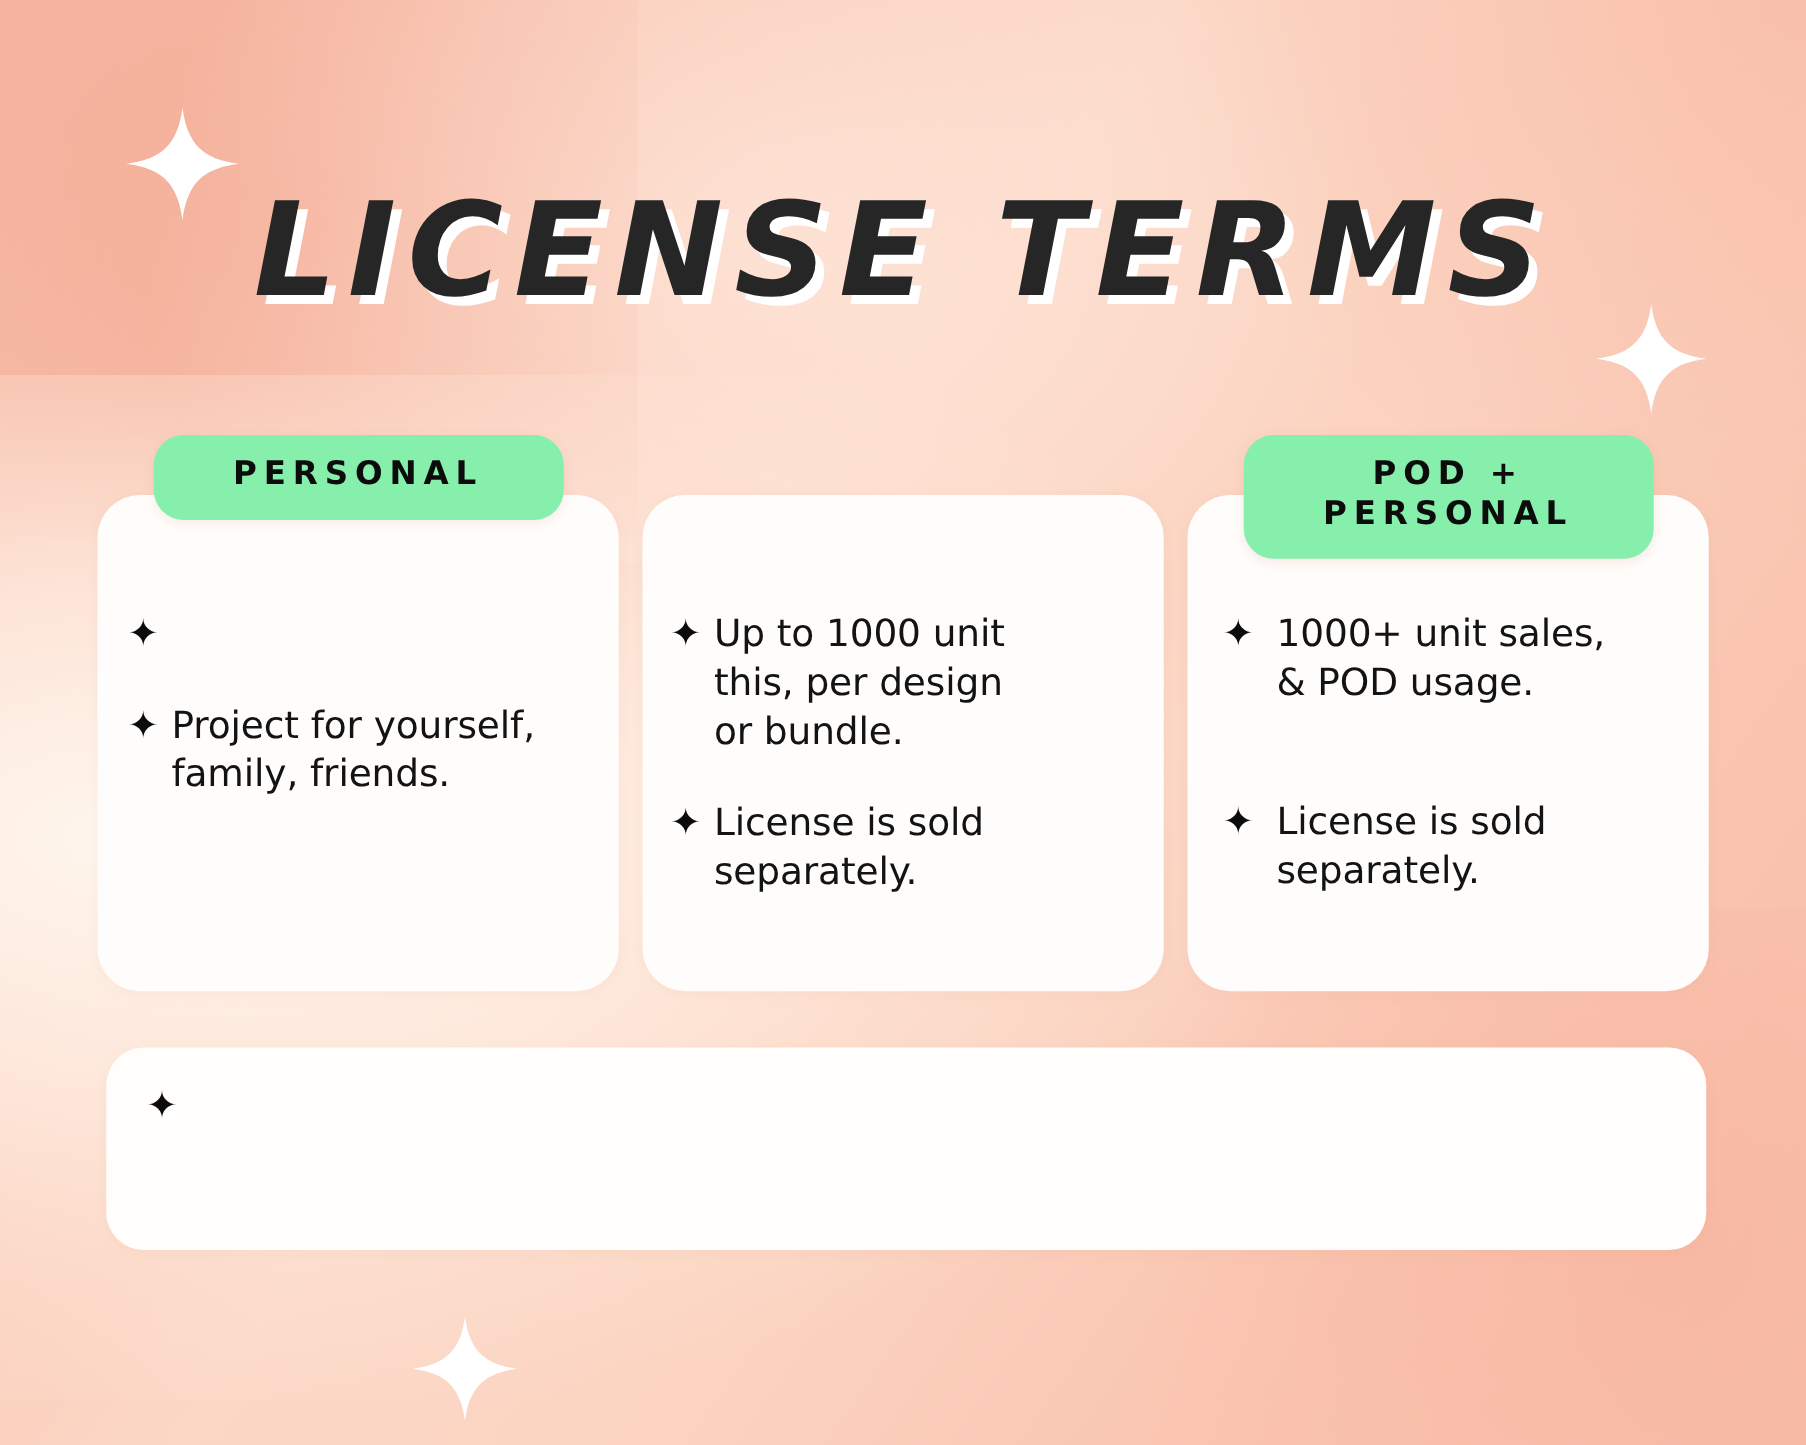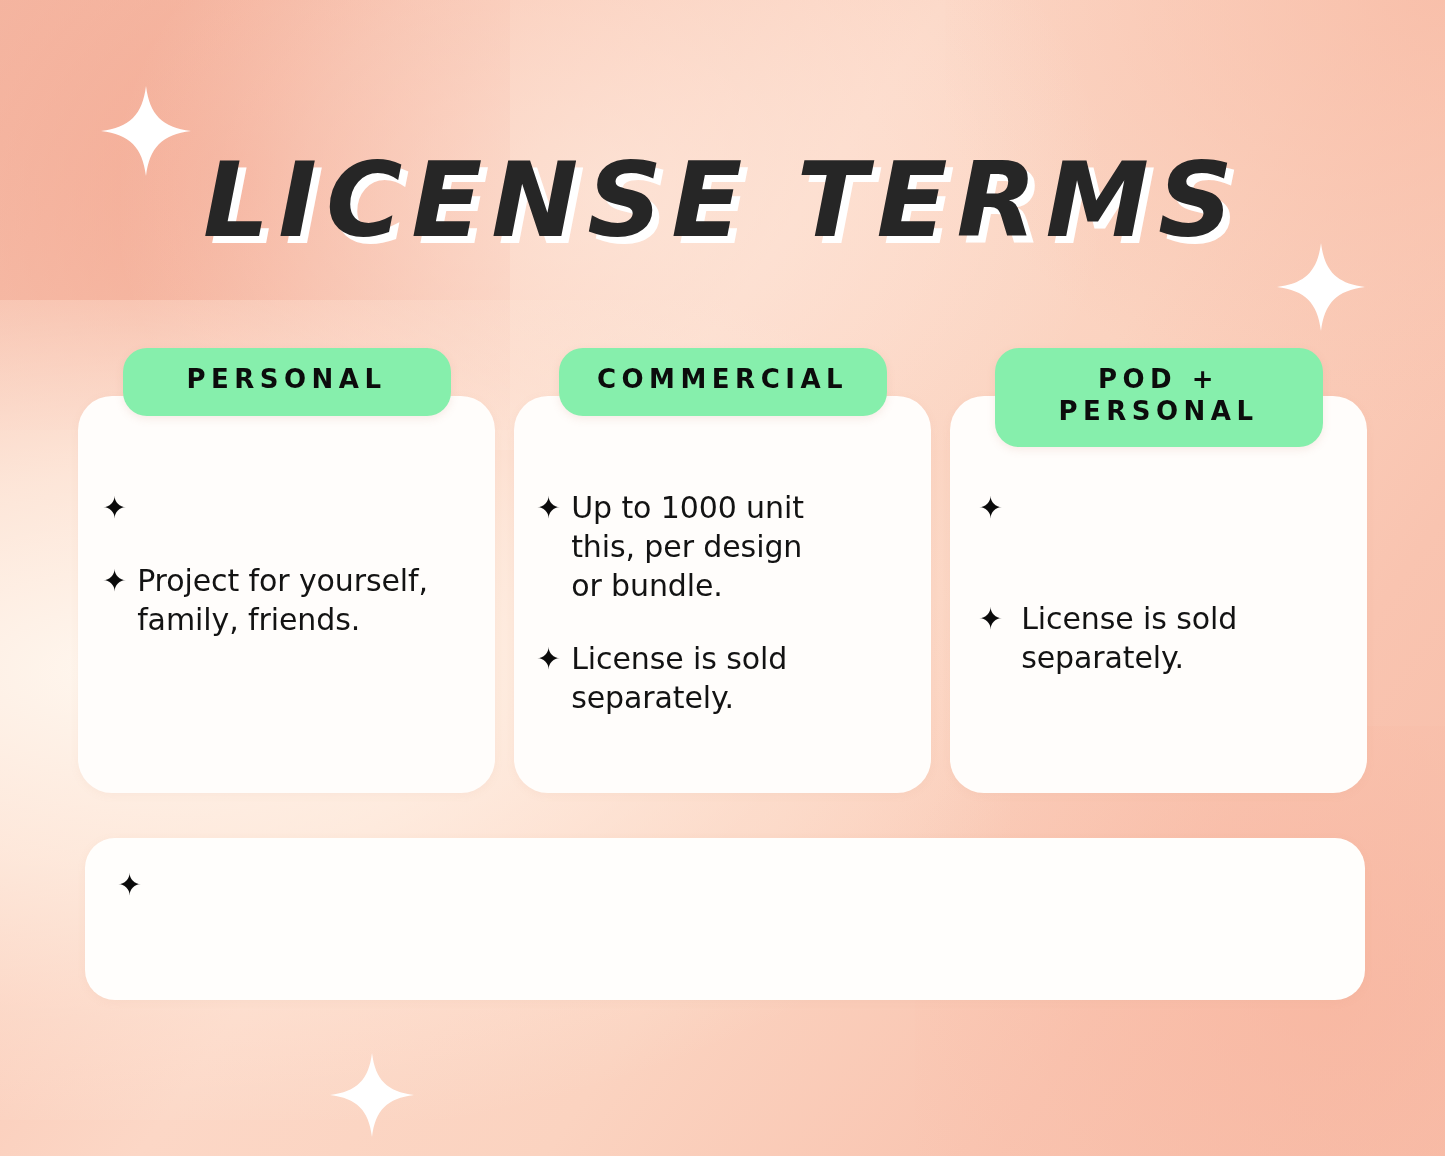--- a/index.html
+++ b/index.html
@@ -277,23 +277,20 @@
         <div class="bullet-row">
           <span class="bullet-star">✦</span>
           <span class="bullet-text">Project for yourself,
 family, friends.</span>
         </div>
       </div>
     </div>
 
     <div class="card c2">
       <div class="card-body"></div>
-      <div class="card-tab">
-        <div class="card-tab-label">COMMERCIAL</div>
-      </div>
       <div class="card-list">
         <div class="bullet-row">
           <span class="bullet-star">✦</span>
           <span class="bullet-text">Up to 1000 unit
 this, per design
 or bundle.</span>
         </div>
         <div class="bullet-row">
           <span class="bullet-star">✦</span>
           <span class="bullet-text">License is sold
@@ -304,20 +301,22 @@
 
     <div class="card c3">
       <div class="card-body"></div>
       <div class="card-tab">
         <div class="card-tab-label">POD +
 PERSONAL</div>
       </div>
       <div class="card-list">
         <div class="bullet-row">
           <span class="bullet-star">✦</span>
+          <span class="bullet-text">1000+ unit sales,
+&amp; POD usage.</span>
         </div>
         <div class="bullet-row">
           <span class="bullet-star">✦</span>
           <span class="bullet-text">License is sold
 separately.</span>
         </div>
       </div>
     </div>
 
   </div>

